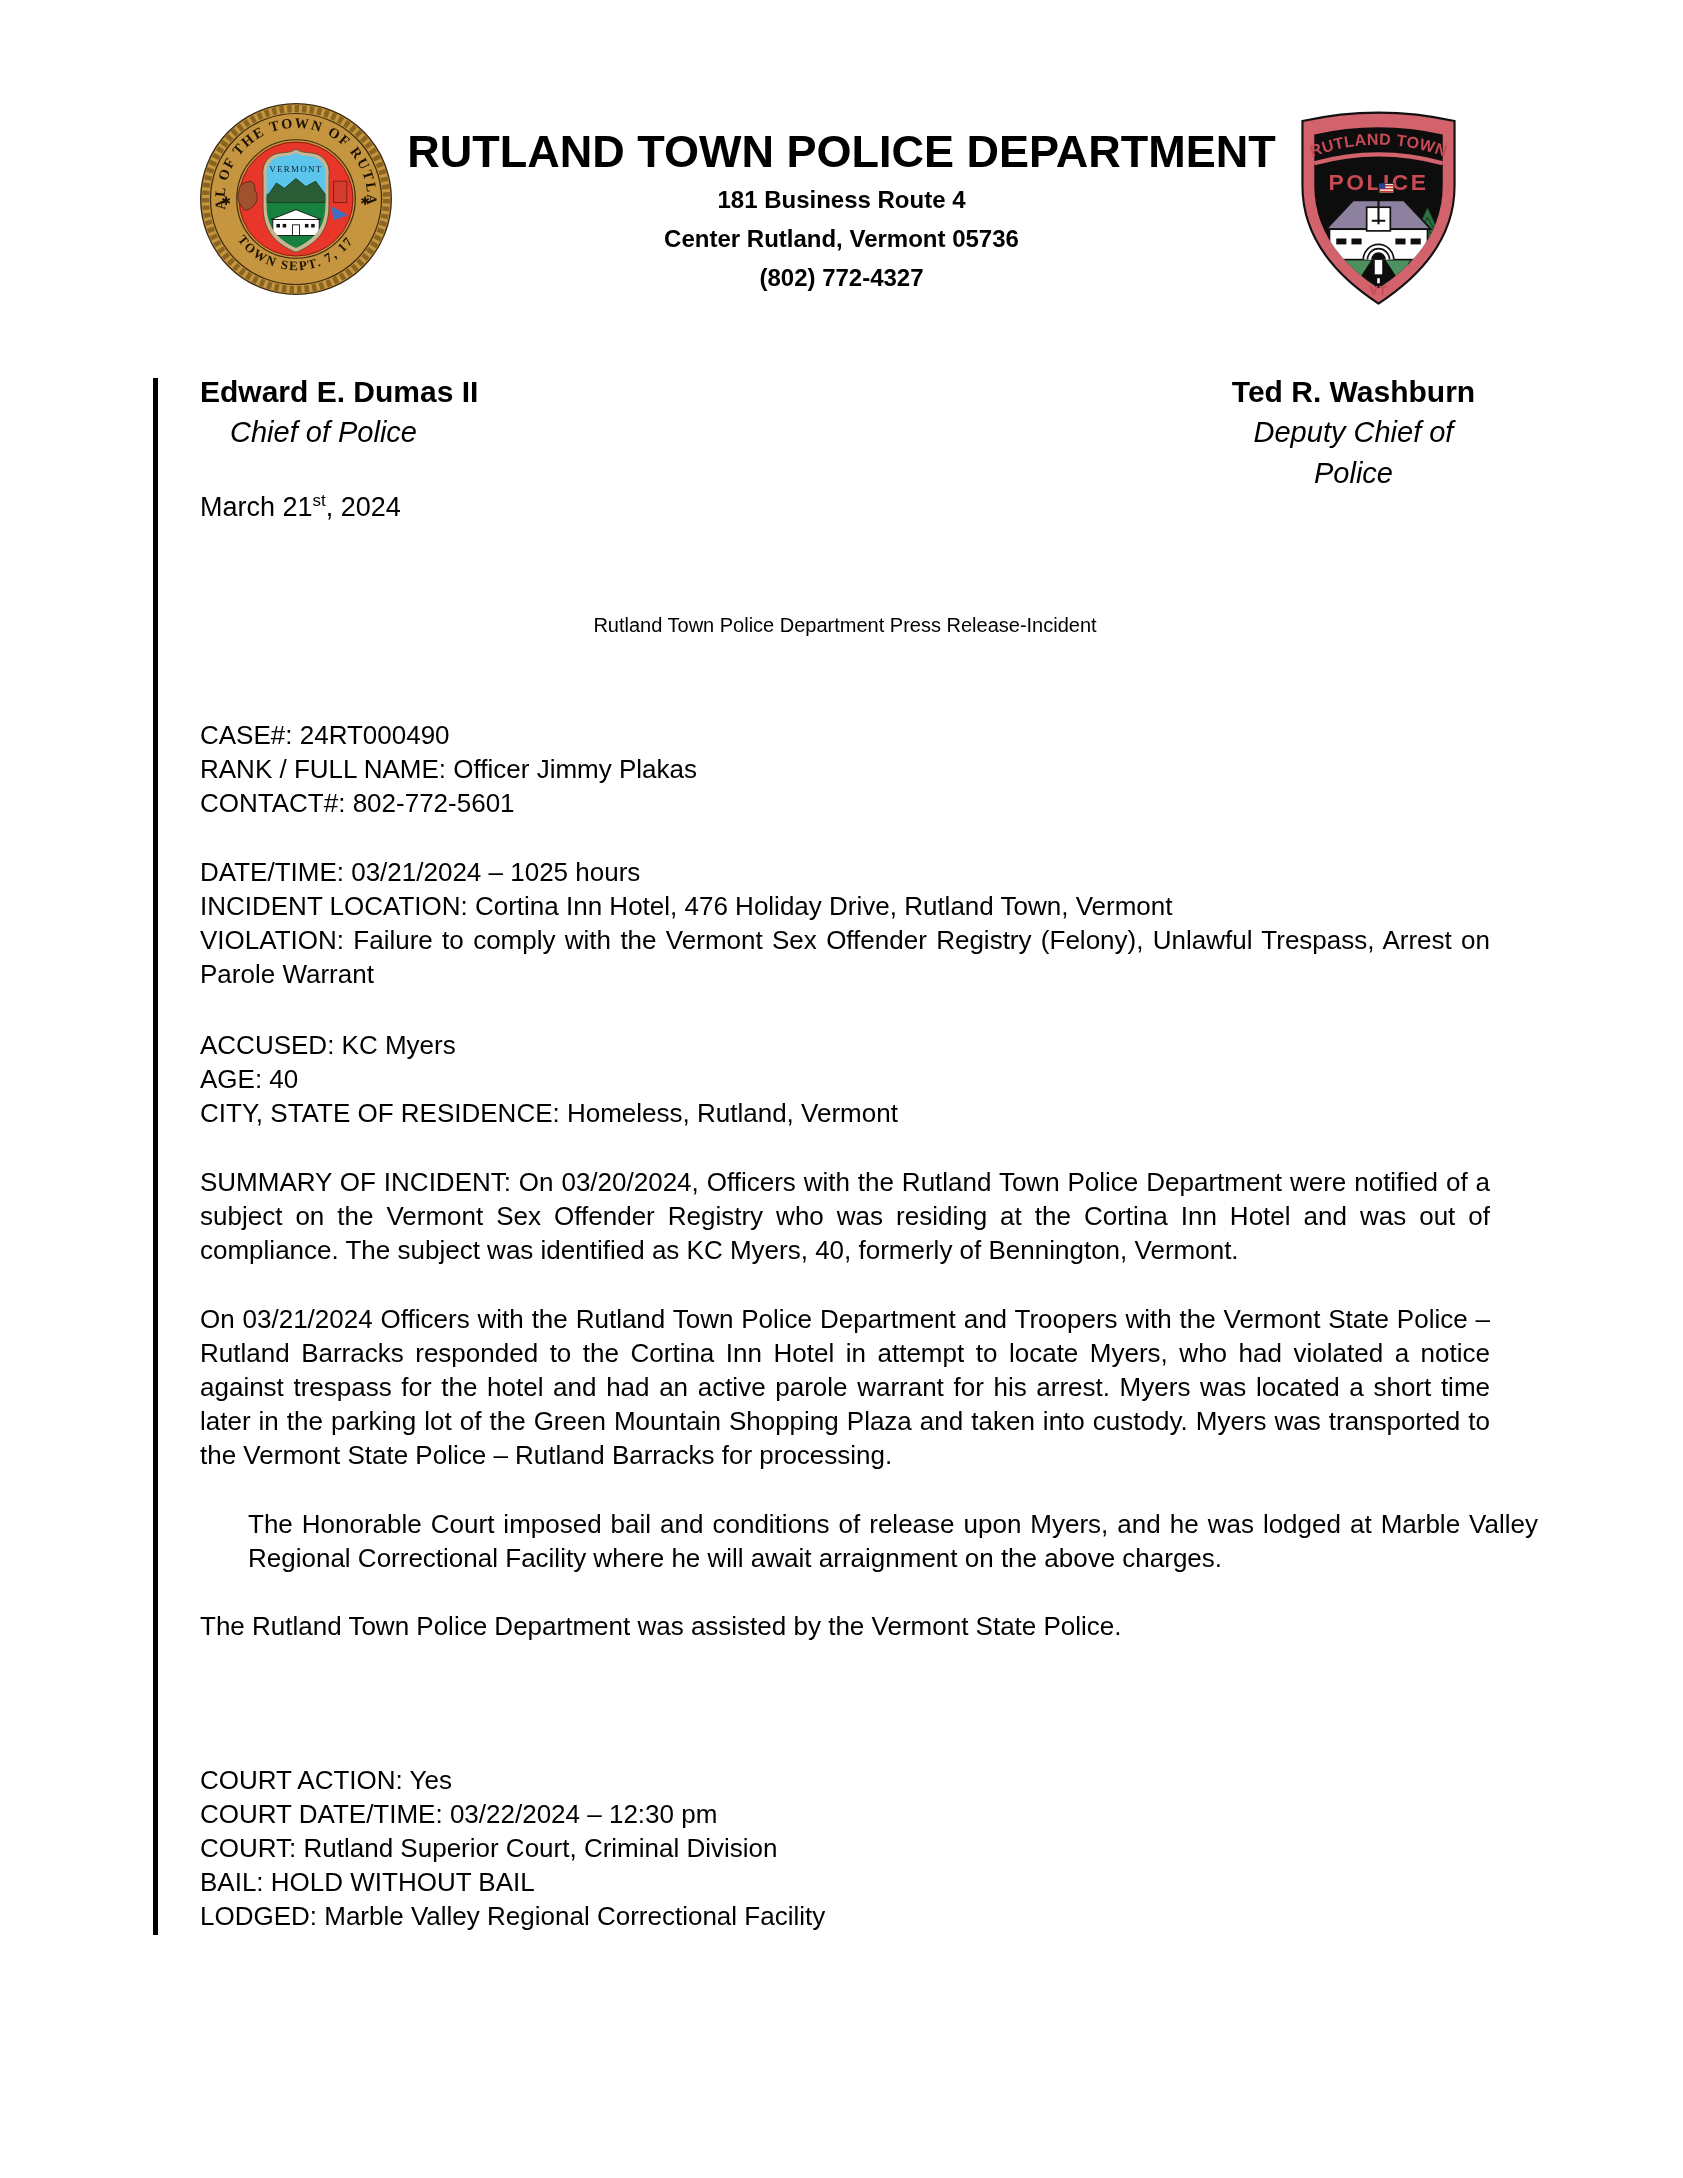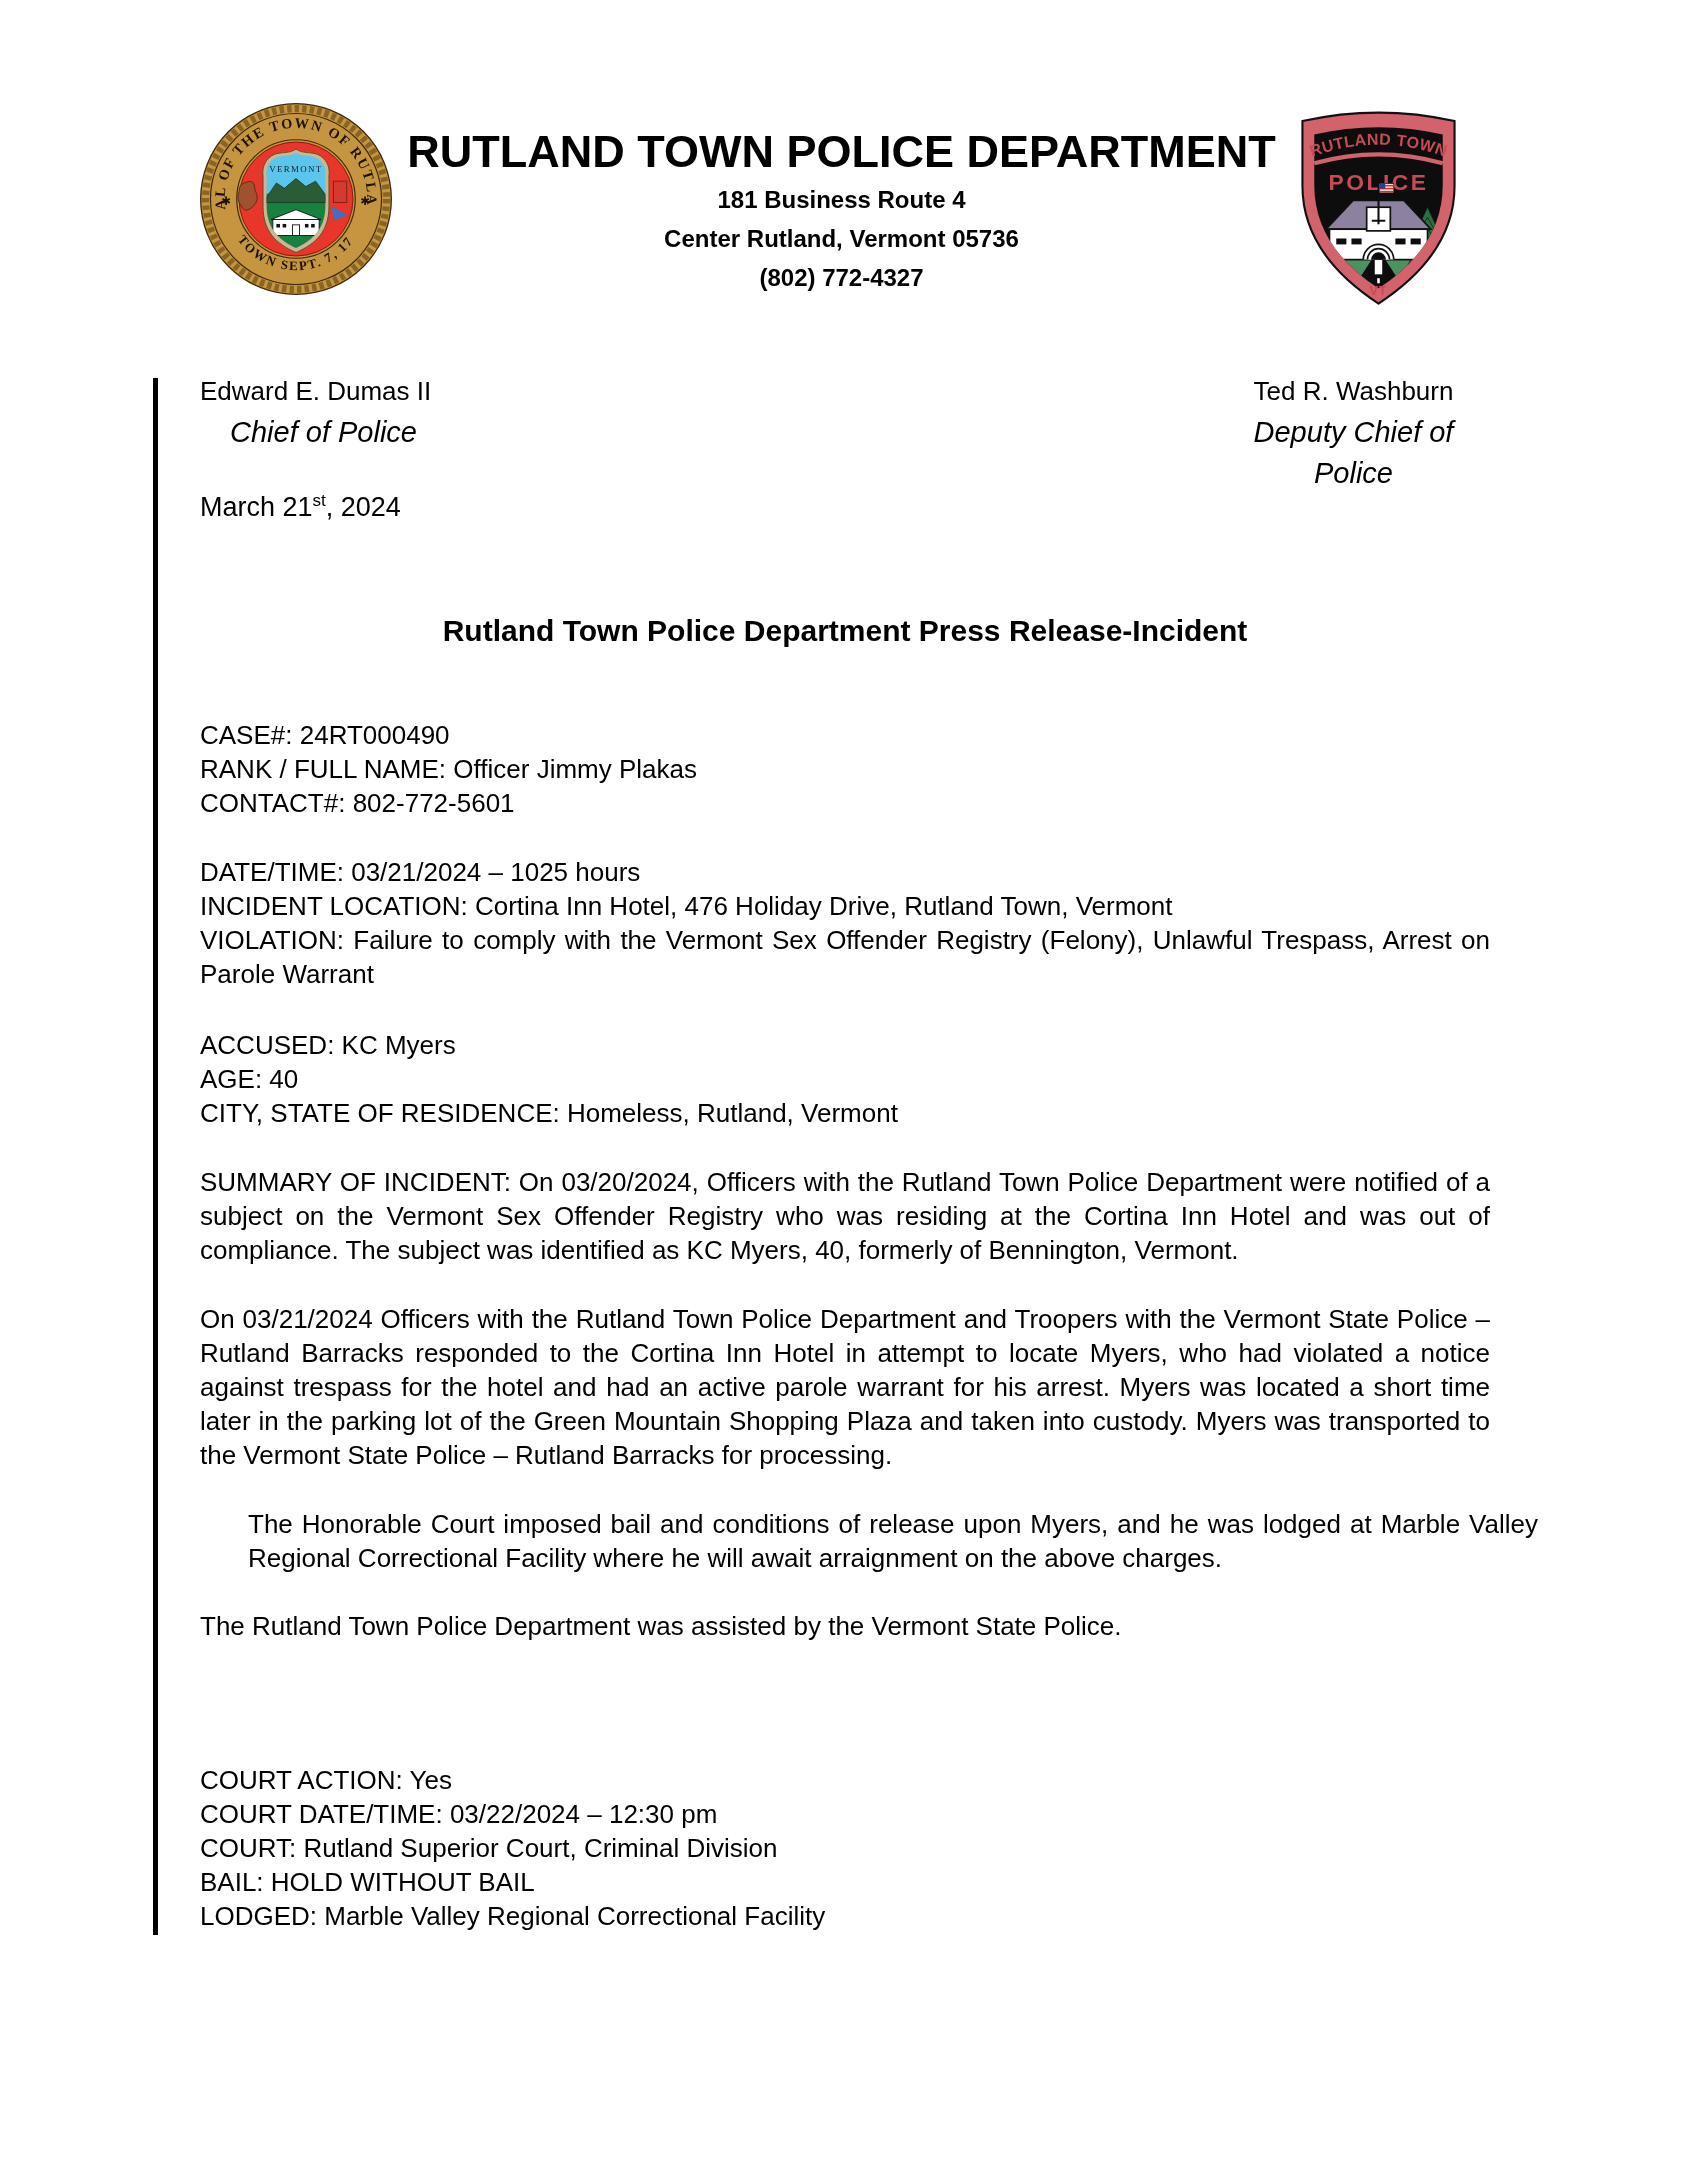--- a/index.html
+++ b/index.html
@@ -12,27 +12,27 @@
   .patch{position:absolute;left:1294px;top:97px;width:169px;height:212px;}
   .header-center{position:absolute;left:378px;top:126px;width:927px;text-align:center;}
   .doc-title{font-size:45px;font-weight:bold;line-height:52px;letter-spacing:0px;text-align:center;}
   .addr-block{margin-top:1.8px;}
   .addr{font-size:24px;font-weight:bold;line-height:39px;}
   
   .vline{position:absolute;left:153px;top:378px;width:4.5px;height:1557px;background:#000;}
   
   .officials-left{position:absolute;left:200px;top:371px;line-height:41px;}
   .officials-right{position:absolute;left:1213px;top:371px;width:281px;text-align:center;line-height:41px;}
-  .off-name{font-size:26px;font-weight:normal;}
+  .off-name{font-size:30px;font-weight:bold;}
   .off-title{font-size:29px;font-style:italic;}
   .officials-left .off-title{padding-left:30px;}
   
   .dateline{position:absolute;left:200px;top:491px;font-size:27px;}
   .dateline sup{font-size:17px;}
-  .release-title{position:absolute;left:200px;top:614px;width:1290px;text-align:center;font-size:30px;font-weight:bold;}
+  .release-title{position:absolute;left:200px;top:614px;width:1290px;text-align:center;font-size:20px;font-weight:normal;}
   .block{position:absolute;left:200px;width:1290px;font-size:26px;line-height:34px;}
   .block p{margin:0;}
   .just p{text-align:justify;text-align-last:left;}
   .b-case{top:718px;}
   .b-incident{top:855px;}
   .b-accused{top:1028px;}
   .b-summary{top:1165px;}
   .b-para2{top:1302px;}
   .b-para3{top:1507px;margin-left:48px;}
   .b-para4{top:1609px;}

